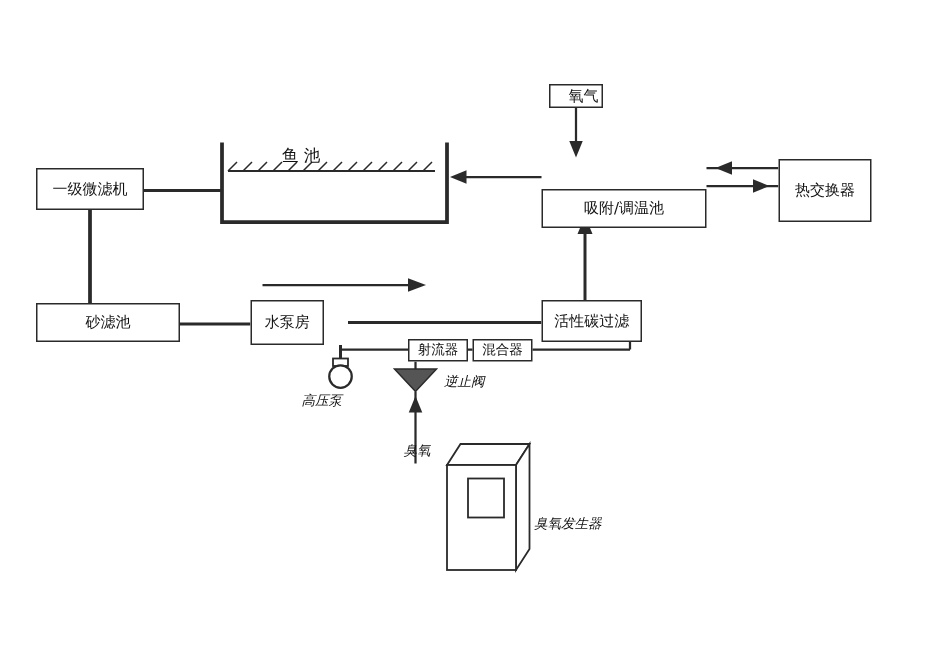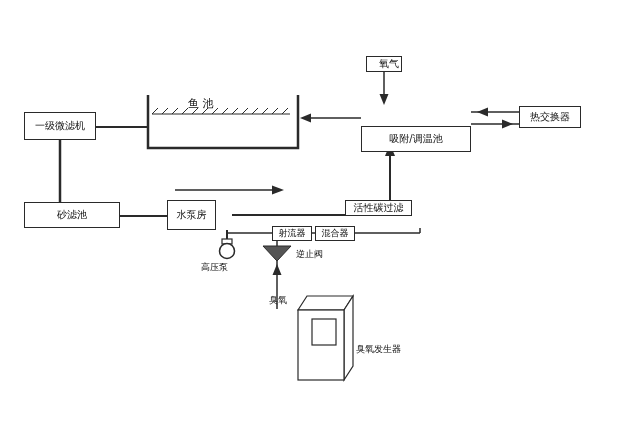--- a/index.html
+++ b/index.html
@@ -34,20 +34,21 @@
     white-space: nowrap;
     z-index: 2;
   }
   .box.small { font-size: 9px; }
   .lbl {
     position: absolute;
     font-size: 9px;
     color: #111111;
     white-space: nowrap;
     z-index: 2;
+    font-style: italic;
   }
   .pond-label {
     position: absolute;
     font-size: 11px;
     color: #111111;
     text-align: left;
     z-index: 2;
   }
 </style>
 </head>
@@ -109,27 +110,27 @@
   </svg>
 
   <div class="box" style="left:366px; top:56px; width:36px; height:16px;padding-left:10px;">氧气</div>
 
   <div class="pond-label" style="left:188px; top:96px; width:70px;">鱼 池</div>
 
   <div class="box" style="left:24px; top:112px; width:72px; height:28px;">一级微滤机</div>
 
   <div class="box" style="left:361px; top:104px; width:110px; height:26px;margin-top:22px;">吸附/调温池</div>
 
-  <div class="box" style="left:519px; top:106px; width:62px; height:22px;">热交换器</div>
+  <div class="box" style="left:519px; top:106px; width:62px; height:42px;">热交换器</div>
 
   <div class="box" style="left:24px; top:202px; width:96px; height:26px;">砂滤池</div>
 
   <div class="box" style="left:167px; top:200px; width:49px; height:30px;">水泵房</div>
 
-  <div class="box" style="left:345px; top:200px; width:67px; height:16px;">活性碳过滤</div>
+  <div class="box" style="left:361px; top:200px; width:67px; height:28px;">活性碳过滤</div>
 
   <div class="box small" style="left:272px; top:226px; width:40px; height:15px;">射流器</div>
 
   <div class="box small" style="left:315px; top:226px; width:40px; height:15px;">混合器</div>
 
   <div class="lbl" style="left:201px; top:261px;">高压泵</div>
 
   <div class="lbl" style="left:296px; top:248px;">逆止阀</div>
 
   <div class="lbl" style="left:249px; top:294px;margin-left:20px;">臭氧</div>

